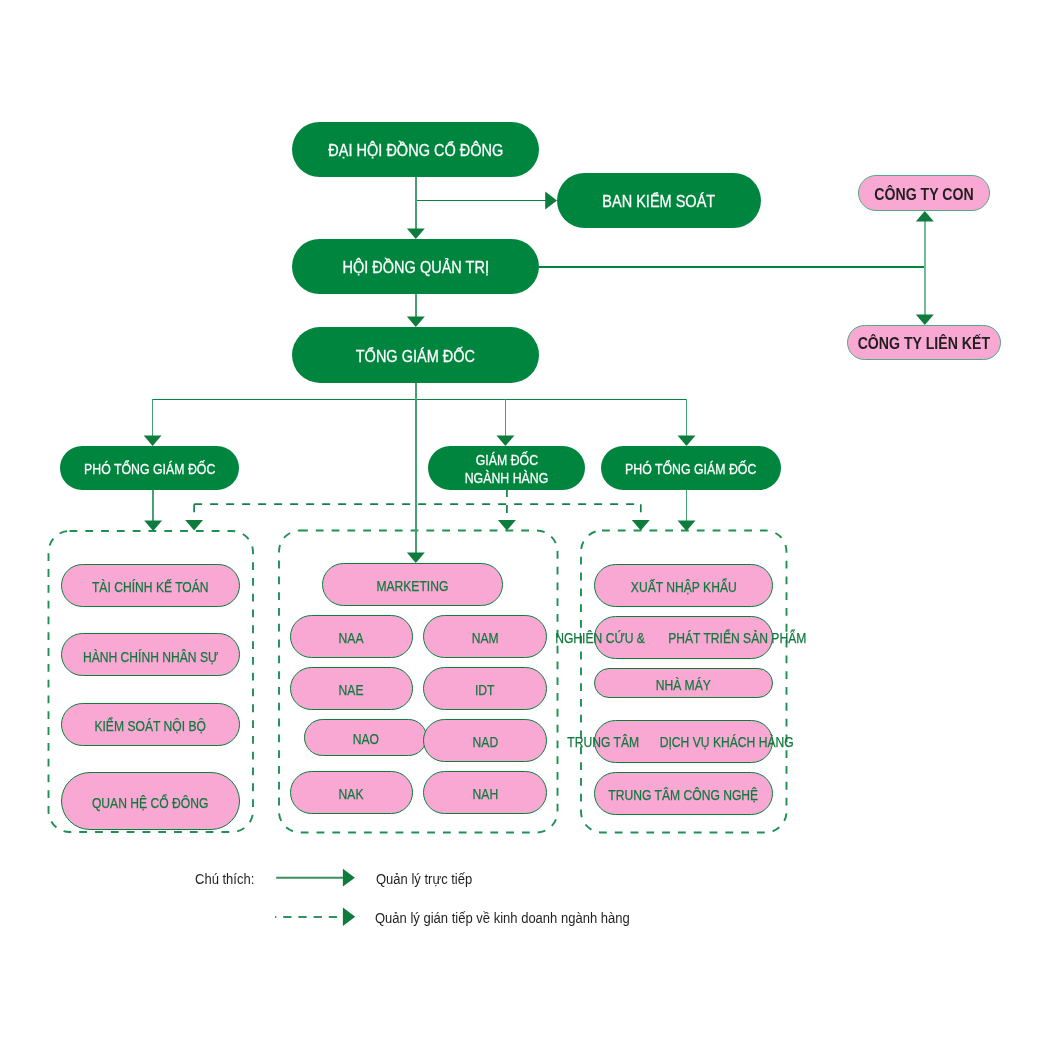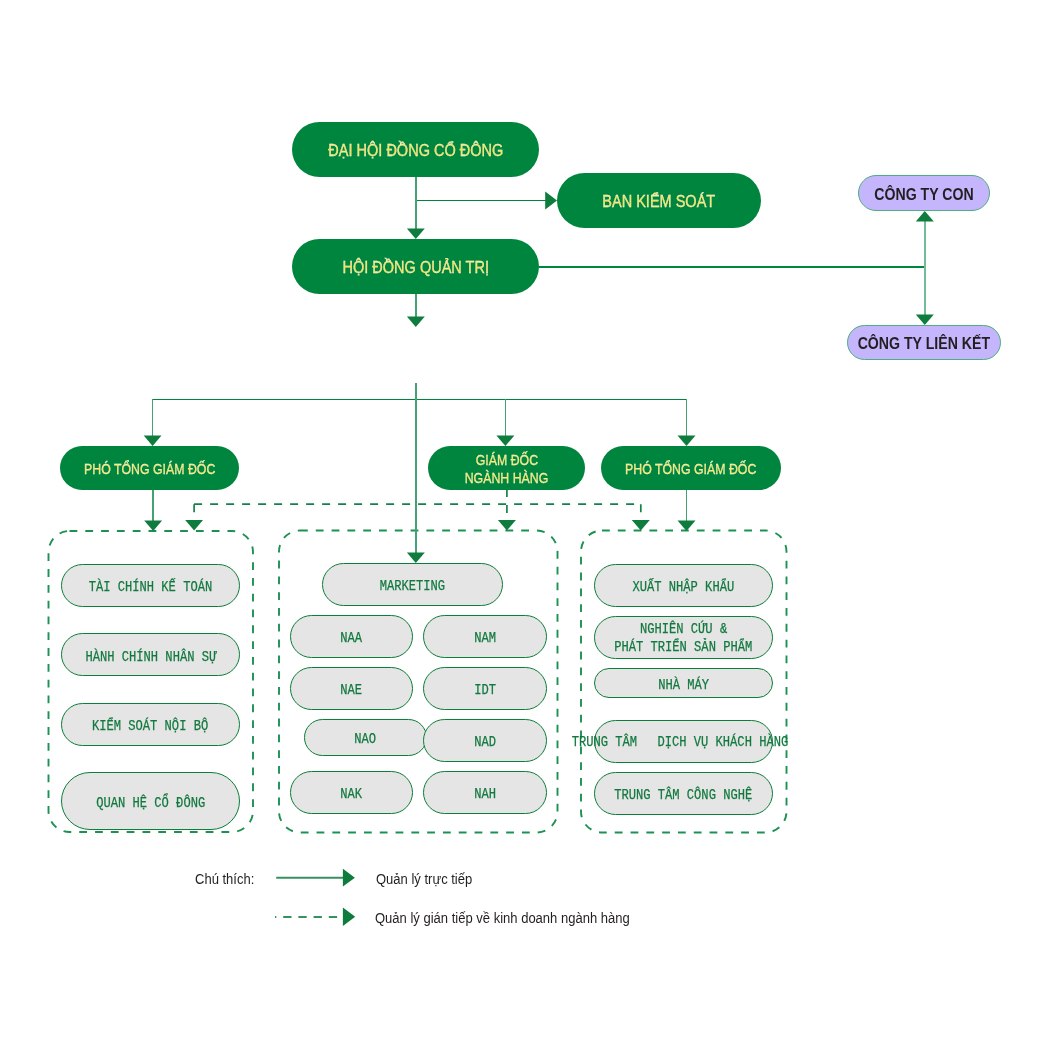--- a/index.html
+++ b/index.html
@@ -7,27 +7,27 @@
        font-family:"Liberation Sans",sans-serif;
        -webkit-font-smoothing:antialiased;}
   #root{position:relative;width:1048px;height:1048px;background:#ffffff;}
   .node{position:absolute;box-sizing:border-box;display:flex;
         align-items:center;justify-content:center;text-align:center;
         padding-top:3px;}
   .node.two-line{padding-top:0px;}
   .node .lbl{display:block;white-space:nowrap;line-height:17.3px;
              transform:scaleX(0.84);transform-origin:center center;}
   
-  .solid{background:#00853F;border-radius:999px;color:#fde047;}
+  .solid{background:#00853F;border-radius:999px;color:#ffffff;}
   .solid .lbl{font-size:16.4px;letter-spacing:0px;transform:scaleX(0.885);-webkit-text-stroke:0.28px #ffffff;}
   
-  .outline{background:#e5e5e5;border:1.35px solid #0a7f39;border-radius:999px;color:#11793e;font-family:Liberation Mono, monospace;}
+  .outline{background:#f9a8d4;border:1.35px solid #0a7f39;border-radius:999px;color:#11793e;}
   .outline .lbl{font-size:14.6px;letter-spacing:0px;transform:scaleX(0.83) translateY(0.8px);-webkit-text-stroke:0.25px #11793e;}
   
-  .outline-dark{background:#c4b5fd;border:1.1px solid #4fae7f;border-radius:999px;color:#231f20;}
+  .outline-dark{background:#f9a8d4;border:1.1px solid #4fae7f;border-radius:999px;color:#231f20;}
   .outline-dark .lbl{font-size:16.2px;font-weight:700;letter-spacing:0px;transform:scaleX(0.873);}
   .mini .lbl{font-size:14.6px;letter-spacing:0px;transform:scaleX(0.845);line-height:17.9px;-webkit-text-stroke:0.26px #ffffff;}
   svg.edges{position:absolute;left:0;top:0;width:1048px;height:1048px;pointer-events:none;}
   .legend-text{position:absolute;white-space:nowrap;color:#231f20;
                font-size:14.9px;line-height:15px;
                font-family:"Liberation Sans",sans-serif;
                transform:scaleX(0.874);transform-origin:left top;}
 </style>
 </head>
 <body>
@@ -88,20 +88,23 @@
 
   <div class="node solid" style="left:292px;top:122px;width:247px;height:55px;">
     <span class="lbl">ĐẠI HỘI ĐỒNG CỔ ĐÔNG</span>
   </div>
   <div class="node solid" style="left:557px;top:173px;width:204px;height:55px;text-align:right;">
     <span class="lbl">BAN KIỂM SOÁT</span>
   </div>
   <div class="node solid" style="left:292px;top:239px;width:247px;height:55px;">
     <span class="lbl">HỘI ĐỒNG QUẢN TRỊ</span>
   </div>
+  <div class="node solid" style="left:292px;top:327px;width:247px;height:56px;">
+    <span class="lbl">TỔNG GIÁM ĐỐC</span>
+  </div>
 
   <div class="node outline-dark" style="left:858px;top:175px;width:132px;height:36px;">
     <span class="lbl">CÔNG TY CON</span>
   </div>
   <div class="node outline-dark" style="left:847px;top:325px;width:154px;height:35px;">
     <span class="lbl">CÔNG TY LIÊN KẾT</span>
   </div>
 
   <div class="node solid mini" style="left:60px;top:446px;width:179px;height:44px;">
     <span class="lbl">PHÓ TỔNG GIÁM ĐỐC</span>
@@ -154,21 +157,21 @@
         <span class="lbl">NAK</span>
       </div>
       <div class="node outline" style="left: 423px; top: 771px; width: 124px; height: 43px;">
         <span class="lbl">NAH</span>
       </div>
     </div>
   <div id="group-right-items">
       <div class="node outline" style="left: 594px; top: 564px; width: 179px; height: 43px;">
         <span class="lbl">XUẤT NHẬP KHẨU</span>
       </div>
-      <div class="node outline two-line" style="left: 594px; top: 616px; width: 179px; height: 43px; flex-direction: column;">
+      <div class="node outline two-line" style="left: 594px; top: 616px; width: 179px; height: 43px; ">
         <span class="lbl">NGHIÊN CỨU &amp;</span>
         <span class="lbl">PHÁT TRIỂN SẢN PHẨM</span>
       </div>
       <div class="node outline" style="left: 594px; top: 668px; width: 179px; height: 30px;">
         <span class="lbl">NHÀ MÁY</span>
       </div>
       <div class="node outline two-line" style="left: 594px; top: 720px; width: 179px; height: 43px; flex-direction: row;">
         <span class="lbl">TRUNG TÂM</span>
         <span class="lbl">DỊCH VỤ KHÁCH HÀNG</span>
       </div>

